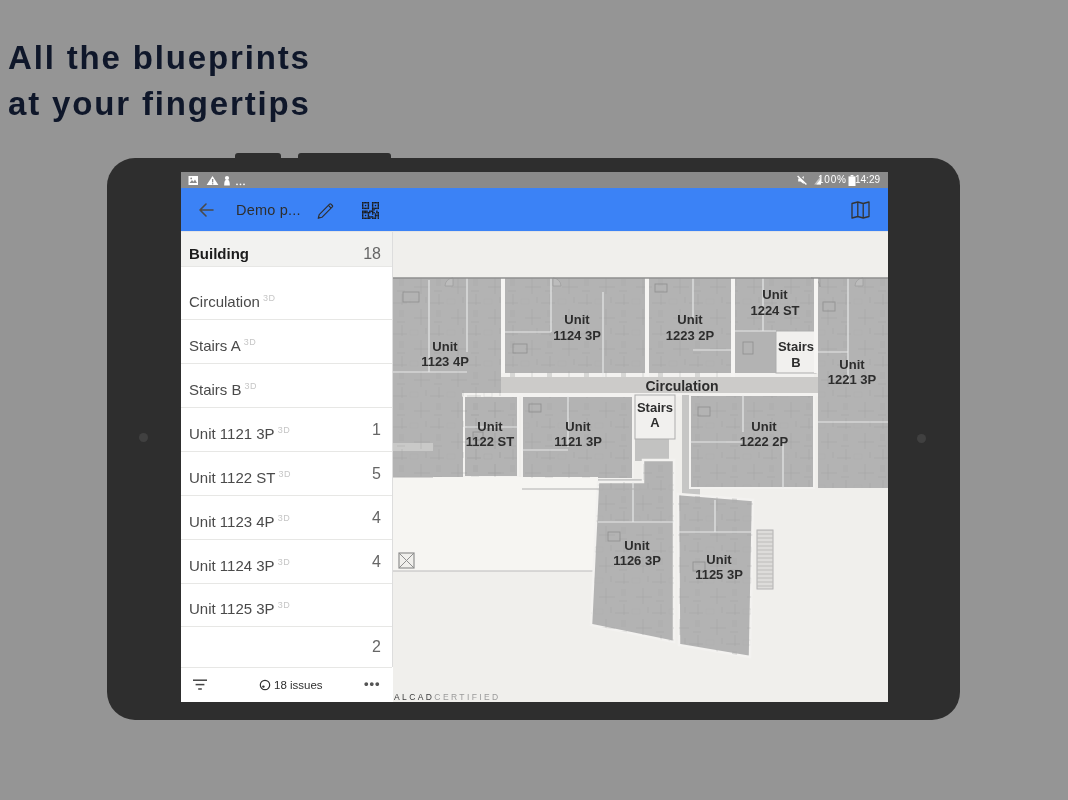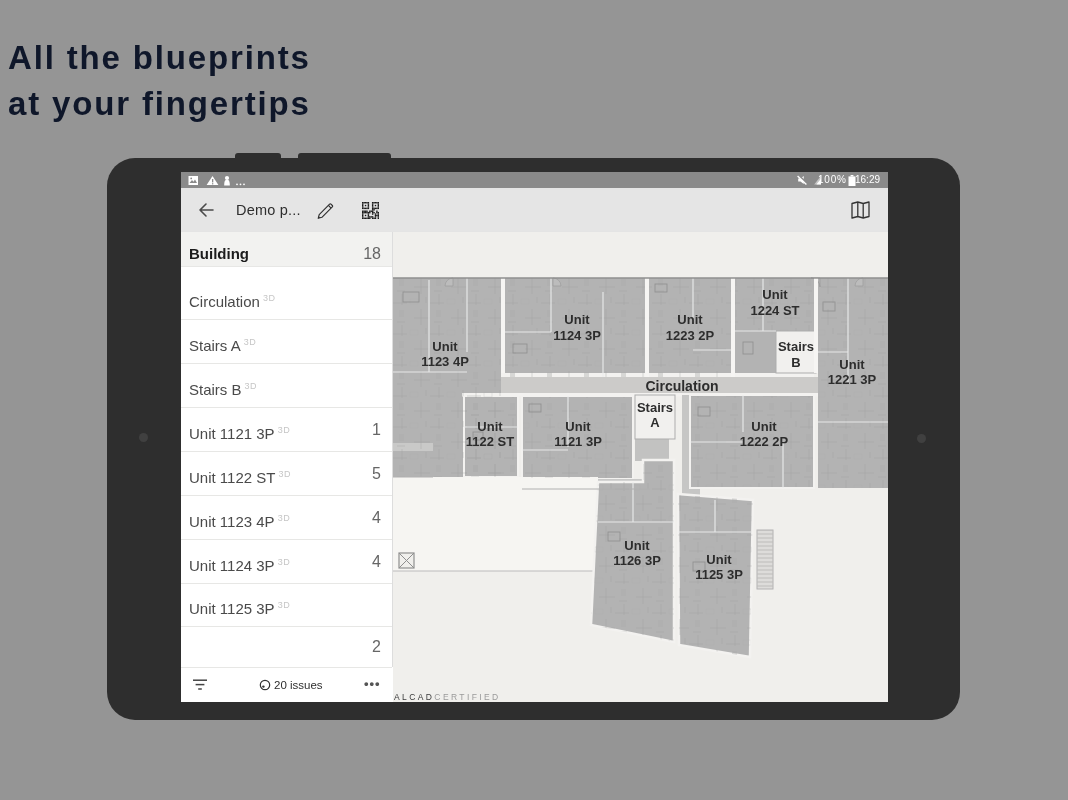--- a/index.html
+++ b/index.html
@@ -3,21 +3,21 @@
 <style>
 html,body{margin:0;padding:0}
 body{width:1068px;height:800px;background:#959595;font-family:"Liberation Sans",sans-serif;overflow:hidden;position:relative}
 .abs{position:absolute}
 .title{position:absolute;top:35px;left:8px;width:100%;text-align:left;font-size:33px;line-height:46px;font-weight:700;color:#0f172a;letter-spacing:1.85px}
 .btn{position:absolute;background:#2e2e2e;height:6px;top:153px;border-radius:3px 3px 0 0}
 .tablet{position:absolute;left:107px;top:158px;width:853px;height:562px;background:#2e2e2e;border-radius:28px}
 .camdot{position:absolute;width:9px;height:9px;border-radius:50%;background:#404040}
 .screen{position:absolute;left:181px;top:172px;width:707px;height:530px;background:#fff}
 .sbar{position:absolute;left:0;top:0;width:707px;height:16px;background:#8a8a8a}
-.toolbar{position:absolute;left:0;top:16px;width:707px;height:44px;background:#e5e5e5;border-bottom:1px solid #e4e4e4;box-sizing:border-box}
+.toolbar{position:absolute;left:0;top:16px;width:707px;height:44px;background:#3b82f6;border-bottom:1px solid #e4e4e4;box-sizing:border-box}
 .side{position:absolute;left:0;top:60px;width:212px;height:435px;background:#fff;border-right:1px solid #ddd;box-sizing:border-box}
 .row{position:absolute;left:0;width:211px;border-bottom:1px solid #e7e7e5;box-sizing:border-box;font-size:15px;color:#4a4a4a}
 .rlab{position:absolute;left:8px}
 .rnum{position:absolute;right:11px;font-size:16px;color:#666}
 .sup3d{font-size:9px;color:#c6c6c6;vertical-align:6px;margin-left:3px;letter-spacing:0.5px}
 .bbar{position:absolute;left:0;top:495px;width:211px;height:35px;background:#fff;border-top:1px solid #e7e7e5;box-sizing:border-box}
 .plan{position:absolute;left:212px;top:60px;width:495px;height:470px;background:#f0efec}
 </style></head>
 <body>
 <div class="title">All the blueprints<br>at your fingertips</div>
@@ -51,21 +51,21 @@
       <line x1="5.6" y1="1.2" x2="14.4" y2="9.6" stroke="#8a8a8a" stroke-width="1.8"></line>
       <line x1="4.6" y1="2" x2="13.4" y2="10.4" stroke="#fff" stroke-width="1.35"></line>
       <path d="M28 10.6 L28 1.8 L21.2 10.6 Z" fill="#fff" opacity="0.5"></path>
       <path d="M28 10.6 L28 4.8 L23.4 10.6 Z" fill="#fff"></path>
     </svg>
     <div class="abs" style="left:637px;top:0;width:28px;height:16px;line-height:16px;font-size:10px;letter-spacing:0.8px;color:#fff;text-align:center">100%</div>
     <svg class="abs" style="left:667px;top:3px" width="8" height="11" viewBox="0 0 8 11">
         <rect x="2.6" y="0" width="2.8" height="1.4" fill="#fff"></rect>
         <rect x="0.5" y="1.4" width="7" height="9.6" fill="#fff"></rect>
       </svg>
-    <div class="abs" style="left:674px;top:0;width:30px;height:16px;line-height:16px;font-size:10px;color:#fff">16:29</div>
+    <div class="abs" style="left:674px;top:0;width:30px;height:16px;line-height:16px;font-size:10px;color:#fff">14:29</div>
   </div>
 
   <div class="toolbar">
     <svg class="abs" style="left:17px;top:14px" width="16" height="16" viewBox="0 0 16 16">
         <path d="M15 8 L2 8 M2 8 L8 2 M2 8 L8 14" stroke="#4a4a4a" stroke-width="1.6" fill="none" stroke-linecap="round"></path>
       </svg>
     <div class="abs" style="left:55px;top:0;height:44px;line-height:44px;font-size:14.5px;color:#2e2e2e;letter-spacing:0.2px">Demo p...</div>
     <svg class="abs" style="left:135px;top:13px" width="19" height="19" viewBox="0 0 19 19">
         <path d="M2.2 17.3 L3.2 13.6 L13.6 3.2 Q14.3 2.5 15 3.2 L16.3 4.5 Q17 5.2 16.3 5.9 L5.9 16.3 L2.2 17.3 Z" stroke="#2f2f2f" stroke-width="1.15" fill="none" stroke-linejoin="round"></path>
         <path d="M12.4 4.4 L15.1 7.1" stroke="#2f2f2f" stroke-width="1.15"></path>
@@ -203,21 +203,21 @@
         <g stroke="#444" stroke-width="1.5">
           <line x1="1" y1="2.2" x2="15" y2="2.2"></line>
           <line x1="3.6" y1="6.6" x2="12.4" y2="6.6"></line>
           <line x1="6.2" y1="11" x2="9.8" y2="11"></line>
         </g>
       </svg>
     <svg class="abs" style="left:78px;top:11px" width="12" height="12" viewBox="0 0 12 12">
         <circle cx="6" cy="6" r="4.7" stroke="#333" stroke-width="1.2" fill="none"></circle>
         <circle cx="4.4" cy="7.6" r="1.2" fill="#333"></circle>
       </svg>
-    <div class="abs" style="left:93px;top:0;height:34px;line-height:34px;font-size:11.5px;color:#2e2e2e">20 issues</div>
+    <div class="abs" style="left:93px;top:0;height:34px;line-height:34px;font-size:11.5px;color:#2e2e2e">18 issues</div>
     <div class="abs" style="left:183px;top:0;height:32px;line-height:32px;font-size:13px;letter-spacing:1px;color:#555;font-weight:700">•••</div>
   </div>
 
   <div class="plan">
   <svg width="495" height="470" viewBox="0 0 495 470">
     <defs>
       <pattern id="tex" width="37" height="31" patternUnits="userSpaceOnUse">
         <path d="M0 9 H14 M21 24 H37 M9 0 V11 M28 15 V31 M4 28 H12 M33 3 V9" stroke="#9e9e9e" stroke-width="0.7" fill="none" opacity="0.62"></path>
         <rect x="17" y="5" width="8" height="5" fill="none" stroke="#a8a8a8" stroke-width="0.6" opacity="0.5"></rect>
         <rect x="6" y="16" width="5" height="7" fill="#acacac" opacity="0.45"></rect>

